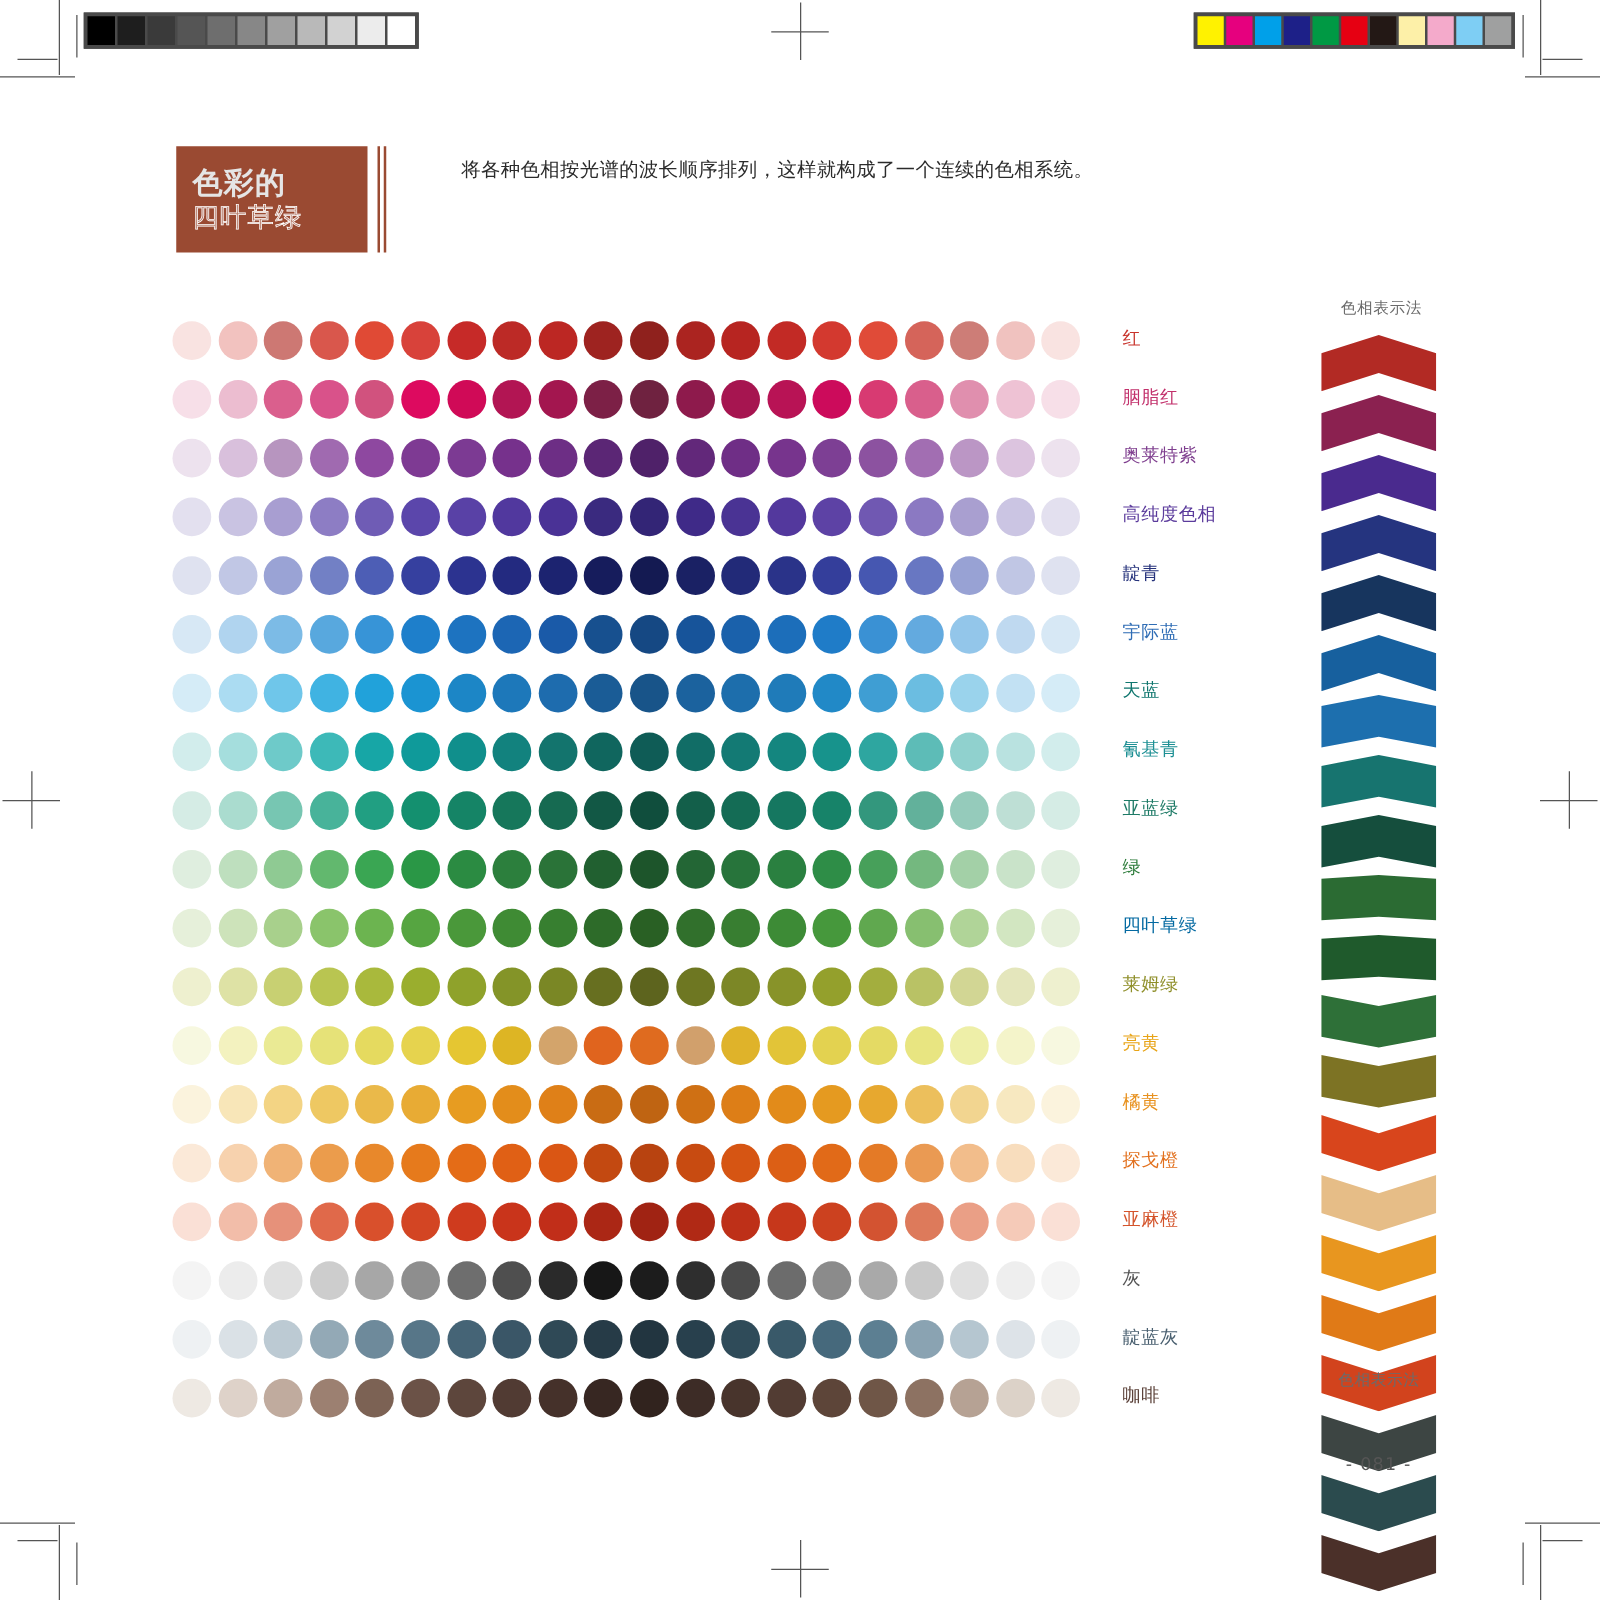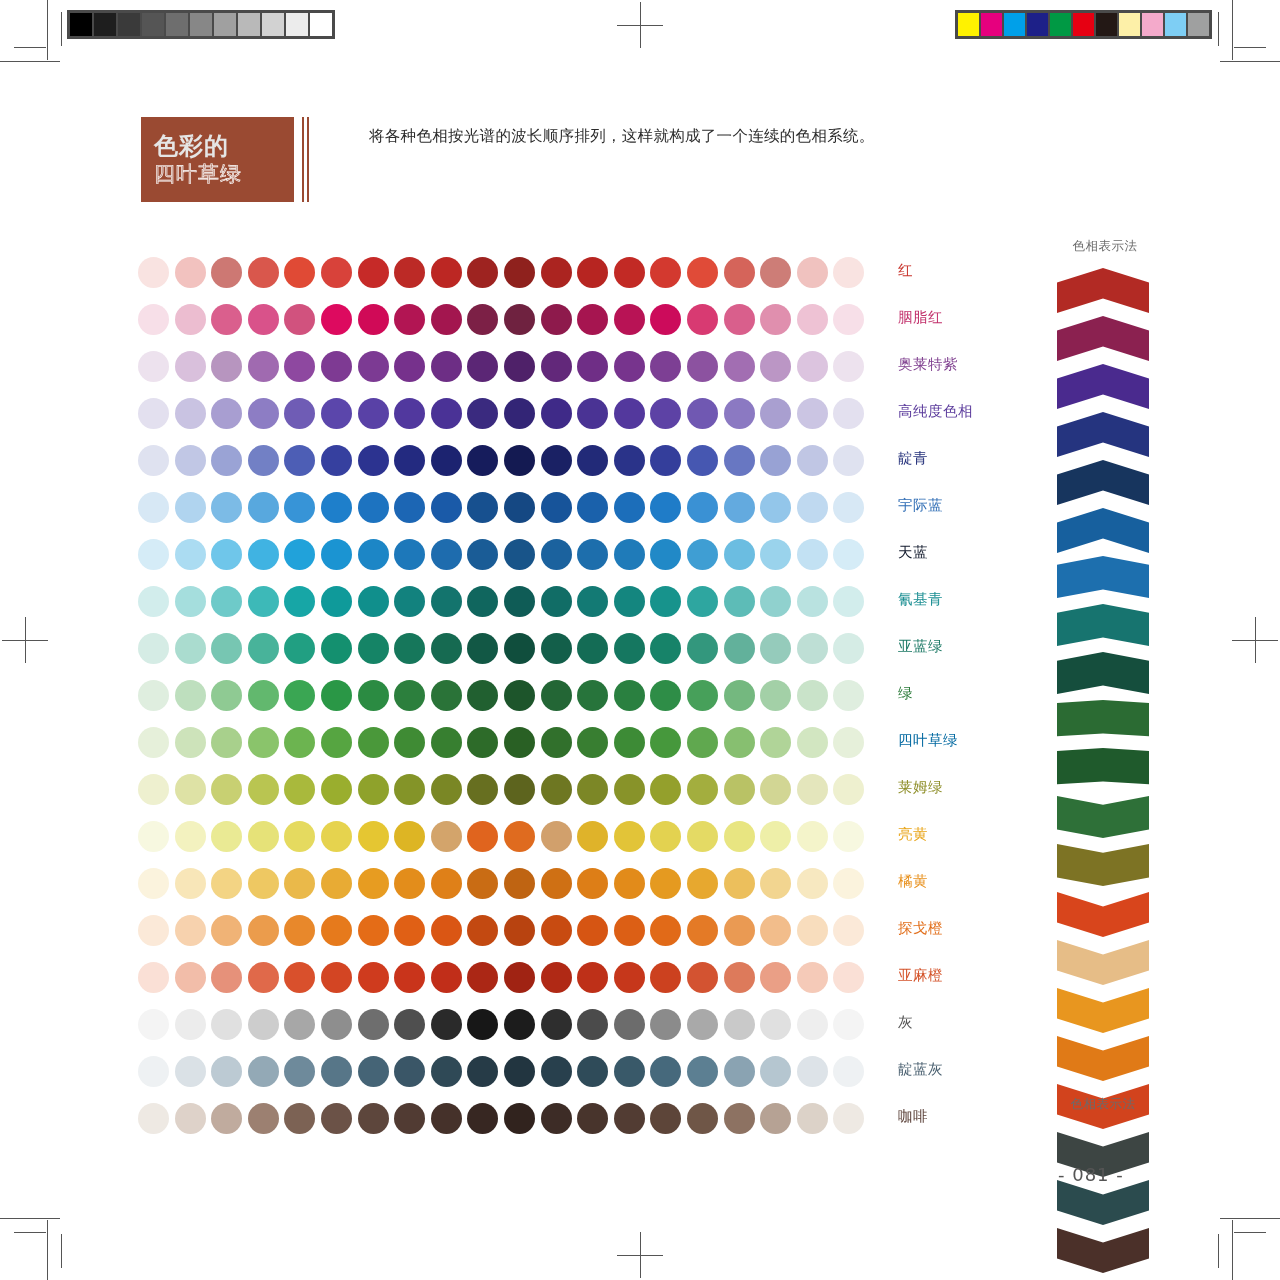--- a/index.html
+++ b/index.html
@@ -100,22 +100,22 @@
   .chev{ width:92px; height:45px; margin-bottom:0px; }
   .chev-top-label{
     position:absolute; left:1060px; top:238px; width:90px; text-align:center;
     font-size:12.5px; color:#6b6b6b; letter-spacing:0.5px; white-space:nowrap;
   }
   .chev-bottom-label{
     position:absolute; left:1058px; top:1096px; width:90px; text-align:center;
     font-size:12.5px; color:#6b6b6b; letter-spacing:0.5px; white-space:nowrap;
   }
   .page-num{
-    position:absolute; left:1058px; top:1164px; width:90px; 
-    font-size:18px; color:#555; letter-spacing:1px;
+    position:absolute; left:1058px; top:1164px; width:90px; text-align:center;
+    font-size:14px; color:#555; letter-spacing:1px;
   }
 </style>
 </head>
 <body>
 
 <div class="crop cm-tl">
   <span class="h h1"></span>
     <span class="h h2"></span>
   <span class="v v1"></span>
     <span class="v v2"></span>
@@ -347,21 +347,21 @@
       <span class="dot" style="left: 366px; background: rgb(24, 84, 137);"></span>
       <span class="dot" style="left: 402.6px; background: rgb(27, 98, 158);"></span>
       <span class="dot" style="left: 439.2px; background: rgb(29, 110, 172);"></span>
       <span class="dot" style="left: 475.8px; background: rgb(31, 123, 185);"></span>
       <span class="dot" style="left: 512.4px; background: rgb(33, 137, 199);"></span>
       <span class="dot" style="left: 549px; background: rgb(63, 158, 211);"></span>
       <span class="dot" style="left: 585.6px; background: rgb(107, 189, 225);"></span>
       <span class="dot" style="left: 622.2px; background: rgb(154, 211, 236);"></span>
       <span class="dot" style="left: 658.8px; background: rgb(194, 225, 243);"></span>
       <span class="dot" style="left: 695.4px; background: rgb(213, 236, 247);"></span>
-      <span class="row-label" style="color: #0f172a;">天蓝</span>
+      <span class="row-label" style="color: #0f766e;">天蓝</span>
     </div>
     <div class="grid-row">
       <span class="dot" style="left: 0px; background: rgb(210, 237, 236);"></span>
       <span class="dot" style="left: 36.6px; background: rgb(165, 222, 221);"></span>
       <span class="dot" style="left: 73.2px; background: rgb(110, 202, 201);"></span>
       <span class="dot" style="left: 109.8px; background: rgb(61, 185, 184);"></span>
       <span class="dot" style="left: 146.4px; background: rgb(23, 166, 166);"></span>
       <span class="dot" style="left: 183px; background: rgb(15, 154, 154);"></span>
       <span class="dot" style="left: 219.6px; background: rgb(16, 143, 140);"></span>
       <span class="dot" style="left: 256.2px; background: rgb(18, 130, 126);"></span>

